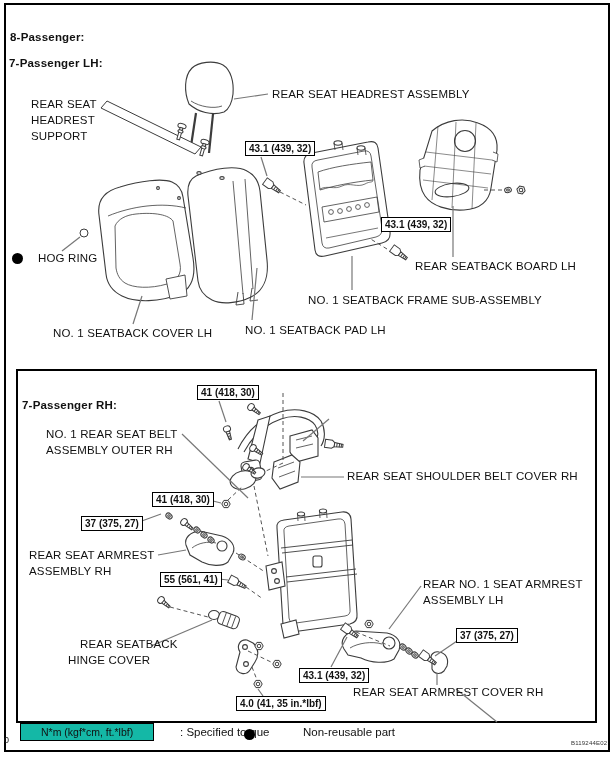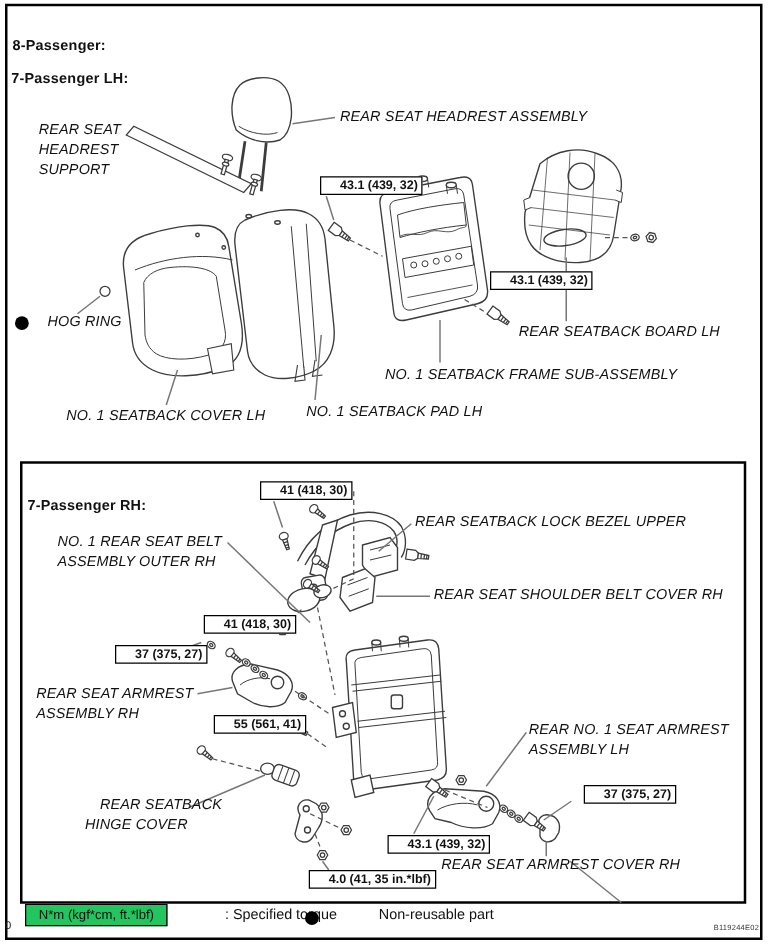--- a/index.html
+++ b/index.html
@@ -13,33 +13,33 @@
   }
   .rh-frame{
     position:absolute;left:16px;top:369px;width:581px;height:354px;
     border:2px solid #000;box-sizing:border-box;background:transparent;
   }
   svg.art{position:absolute;left:0;top:0;z-index:2;}
   .heading{
     position:absolute;z-index:4;font-weight:bold;font-size:11.5px;letter-spacing:.2px;white-space:nowrap;margin-top:24px;
   }
   .part-label{
-    position:absolute;z-index:4;font-size:11.5px;letter-spacing:.15px;white-space:nowrap;line-height:12px;font-style:italic;
+    position:absolute;z-index:4;font-size:11.5px;letter-spacing:.15px;white-space:nowrap;line-height:12px;
   }
   .torque-box{
     position:absolute;z-index:5;font-size:10px;font-weight:bold;white-space:nowrap;
-    border:1.5px solid #000;background:#fff;padding:1px 3px 1px 15px;line-height:11px;margin-left:11px;
+    border:1.5px solid #000;background:#fff;padding:1px 3px 1px 3px;line-height:11px;
   }
   .bullet-row{display:flex;align-items:center;gap:15px;}
   .dot{
     width:11px;height:11px;border-radius:50%;background:#000;flex:0 0 auto;
   }
   .legend-unit-box{
-    position:absolute;left:20px;top:723px;z-index:6;border:1.5px solid #000;background:#22c55e;
-    font-size:10.5px;padding:2px 10px;white-space:nowrap;line-height:12px;
+    position:absolute;left:20px;top:723px;z-index:6;border:1.5px solid #000;background:#14b8a6;
+    font-size:10.5px;padding:2px 20px;white-space:nowrap;line-height:12px;
   }
   .legend-text{position:absolute;z-index:6;font-size:11.5px;white-space:nowrap;margin-left:44px;}
   .legend-bullet{position:absolute;z-index:6;width:11px;height:11px;border-radius:50%;background:#000;}
   .doc-ref{position:absolute;left:571px;top:740px;z-index:6;font-size:6px;color:#333;letter-spacing:.2px;}
   .page-num{position:absolute;left:4px;top:735px;z-index:6;font-size:9px;color:#222;}
 </style>
 </head>
 <body>
 
 <div class="stage">
@@ -316,21 +316,20 @@
   <div class="part-label" style="left:53px;top:327px">NO. 1 SEATBACK COVER LH</div>
   <div class="part-label" style="left:245px;top:324px">NO. 1 SEATBACK PAD LH</div>
   <div class="part-label" style="left:308px;top:294px">NO. 1 SEATBACK FRAME SUB-ASSEMBLY</div>
   <div class="part-label" style="left:415px;top:260px">REAR SEATBACK BOARD LH</div>
 
   <div class="torque-box" style="left:245px;top:141px">43.1 (439, 32)</div>
   <div class="torque-box" style="left:381px;top:217px">43.1 (439, 32)</div>
 
   <div class="part-label" style="left:46px;top:428px">NO. 1 REAR SEAT BELT</div>
   <div class="part-label" style="left:46px;top:444px">ASSEMBLY OUTER RH</div>
-  <div class="part-label" style="left:332px;top:412px">REAR SEATBACK LOCK BEZEL UPPER</div>
   <div class="part-label" style="left:347px;top:470px">REAR SEAT SHOULDER BELT COVER RH</div>
   <div class="part-label" style="left:29px;top:549px">REAR SEAT ARMREST</div>
   <div class="part-label" style="left:29px;top:565px">ASSEMBLY RH</div>
   <div class="part-label" style="left:80px;top:638px">REAR SEATBACK</div>
   <div class="part-label" style="left:68px;top:654px">HINGE COVER</div>
   <div class="part-label" style="left:423px;top:578px">REAR NO. 1 SEAT ARMREST</div>
   <div class="part-label" style="left:423px;top:594px">ASSEMBLY LH</div>
   <div class="part-label" style="left:353px;top:686px">REAR SEAT ARMREST COVER RH</div>
 
   <div class="torque-box" style="left:197px;top:385px">41 (418, 30)</div>

